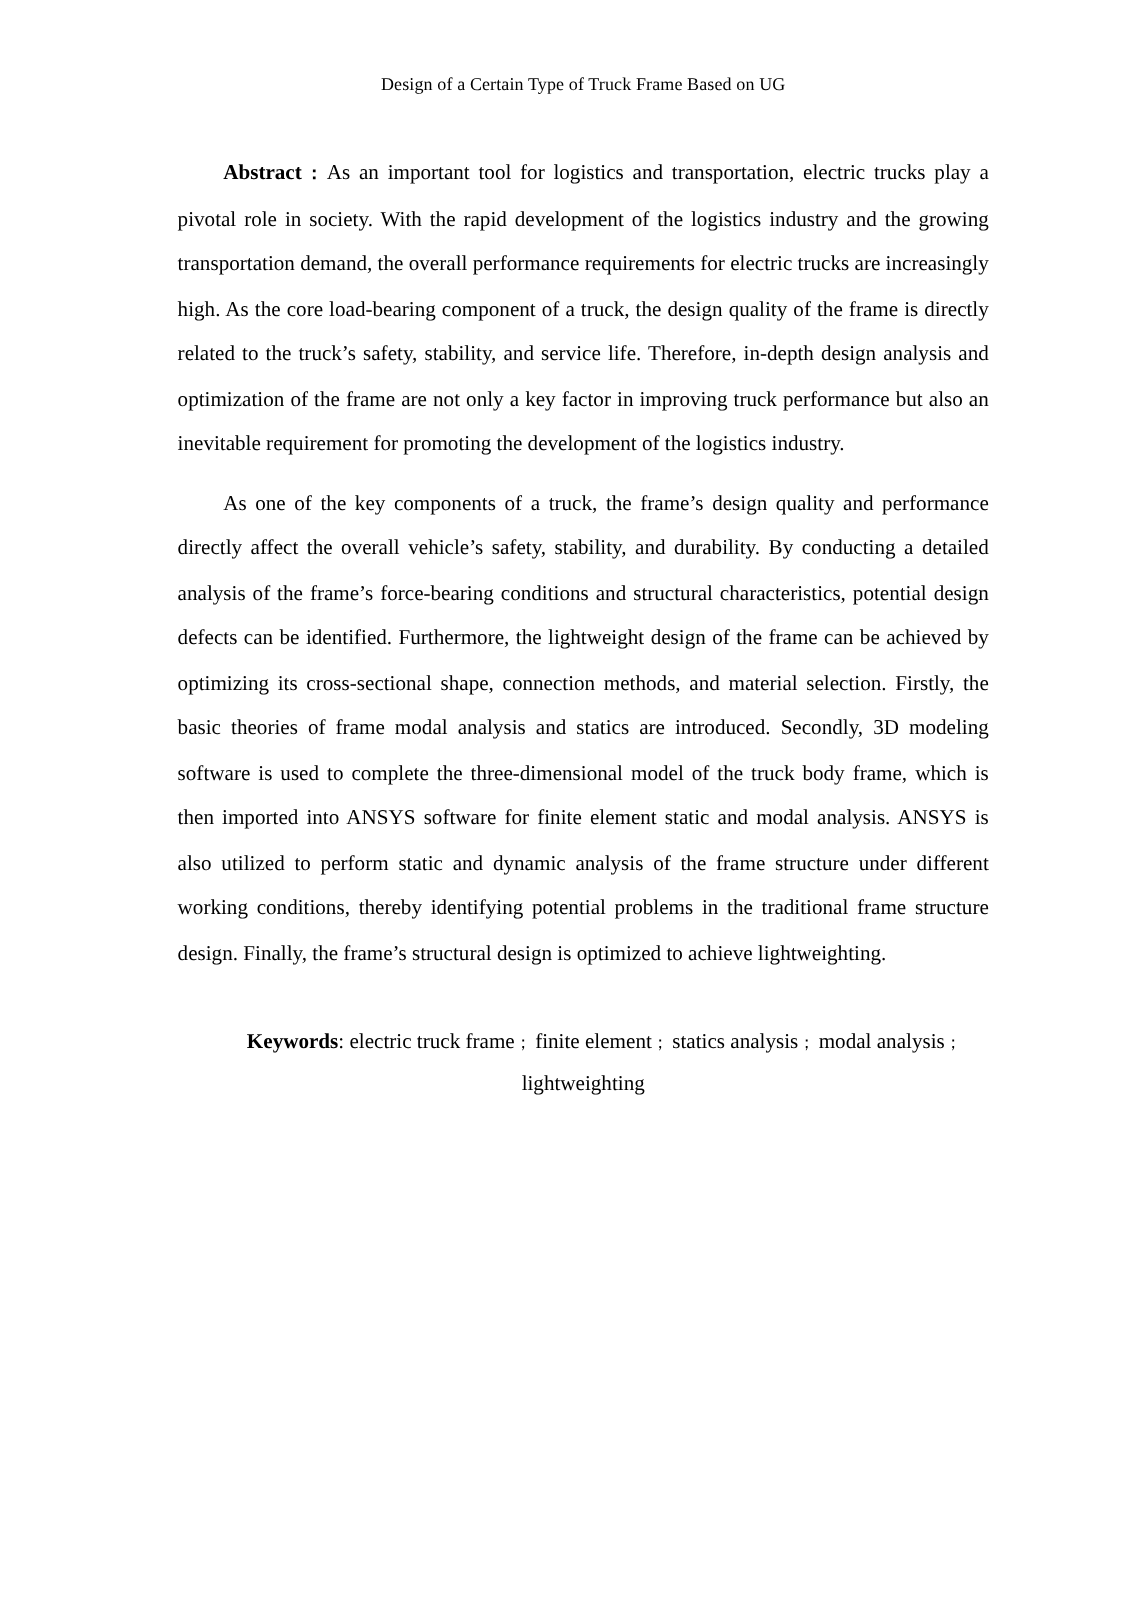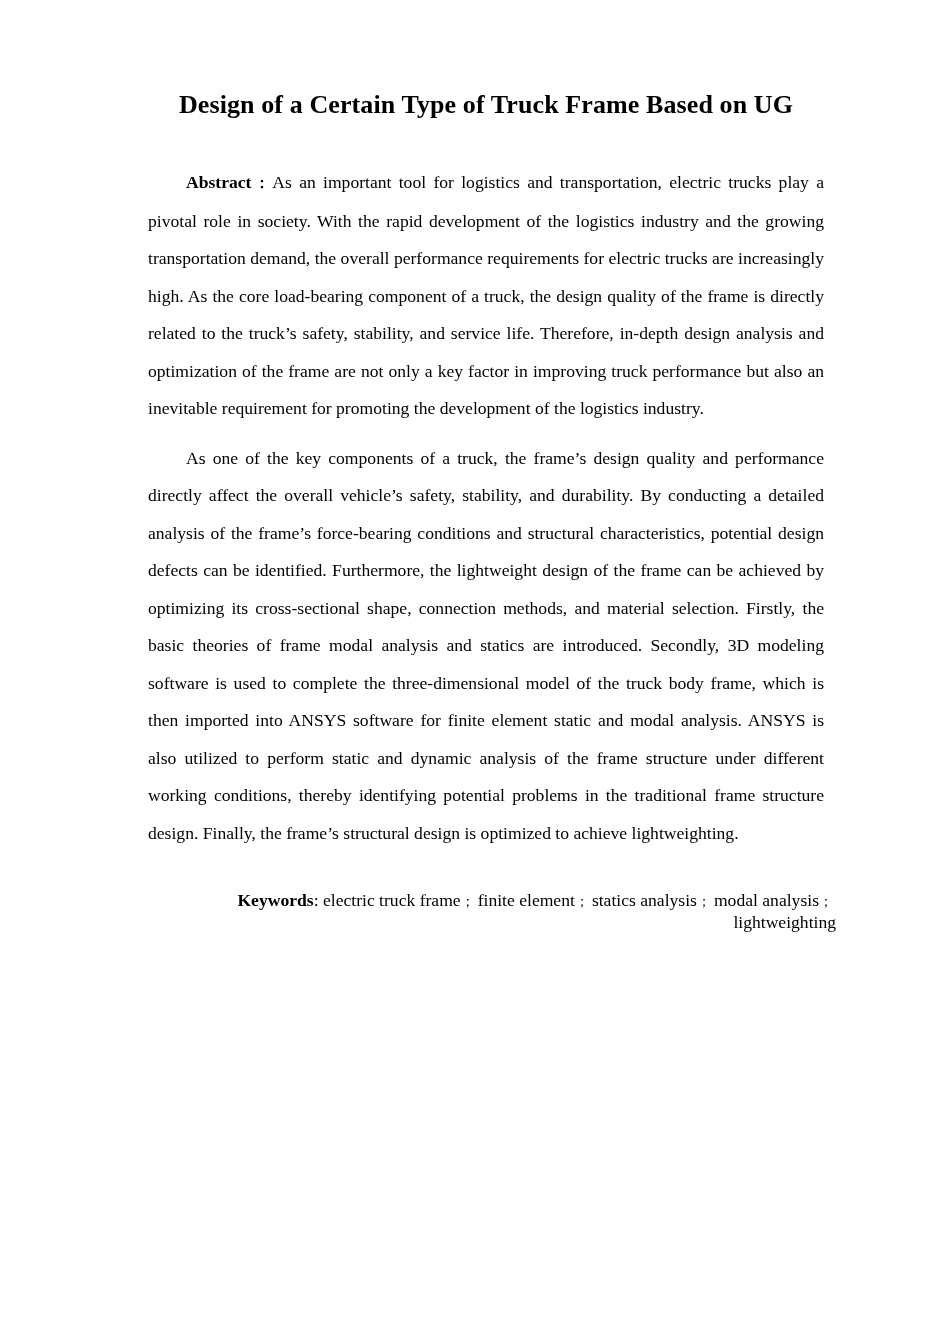--- a/index.html
+++ b/index.html
@@ -25,25 +25,25 @@
 
   .content {
     position: absolute;
     left: 136px;
     top: 0;
     width: 700px;
   }
 
   .doc-title {
     text-align: center;
-    font-size: 26px;
-    font-weight: bold;
+    font-size: 15px;
+    font-weight: normal;
     line-height: 1;
     margin: 0;
-    padding-top: 92px;
+    padding-top: 64px;
     letter-spacing: 0.1px;
   }
 
   .body-para {
     font-size: 17.6px;
     line-height: 37.5px;
     text-align: justify;
     text-justify: inter-word;
     margin: 12px;
     text-indent: 38px;
@@ -62,22 +62,22 @@
     font-family: "DejaVu Sans", sans-serif;
     font-size: 15px;
   }
 
   .after-label {
     
   }
 
   .keywords-block {
     font-size: 17.6px;
-    line-height: 21px;
-    text-align: right;
+    line-height: 33px;
+    text-align: center;
     margin: 0;
     margin-top: 37.5px;
     text-indent: 38px;
   }
 
   .kw-sep {
     font-family: "DejaVu Sans", sans-serif;
     font-size: 14px;
     padding-right: 3px;
   }

